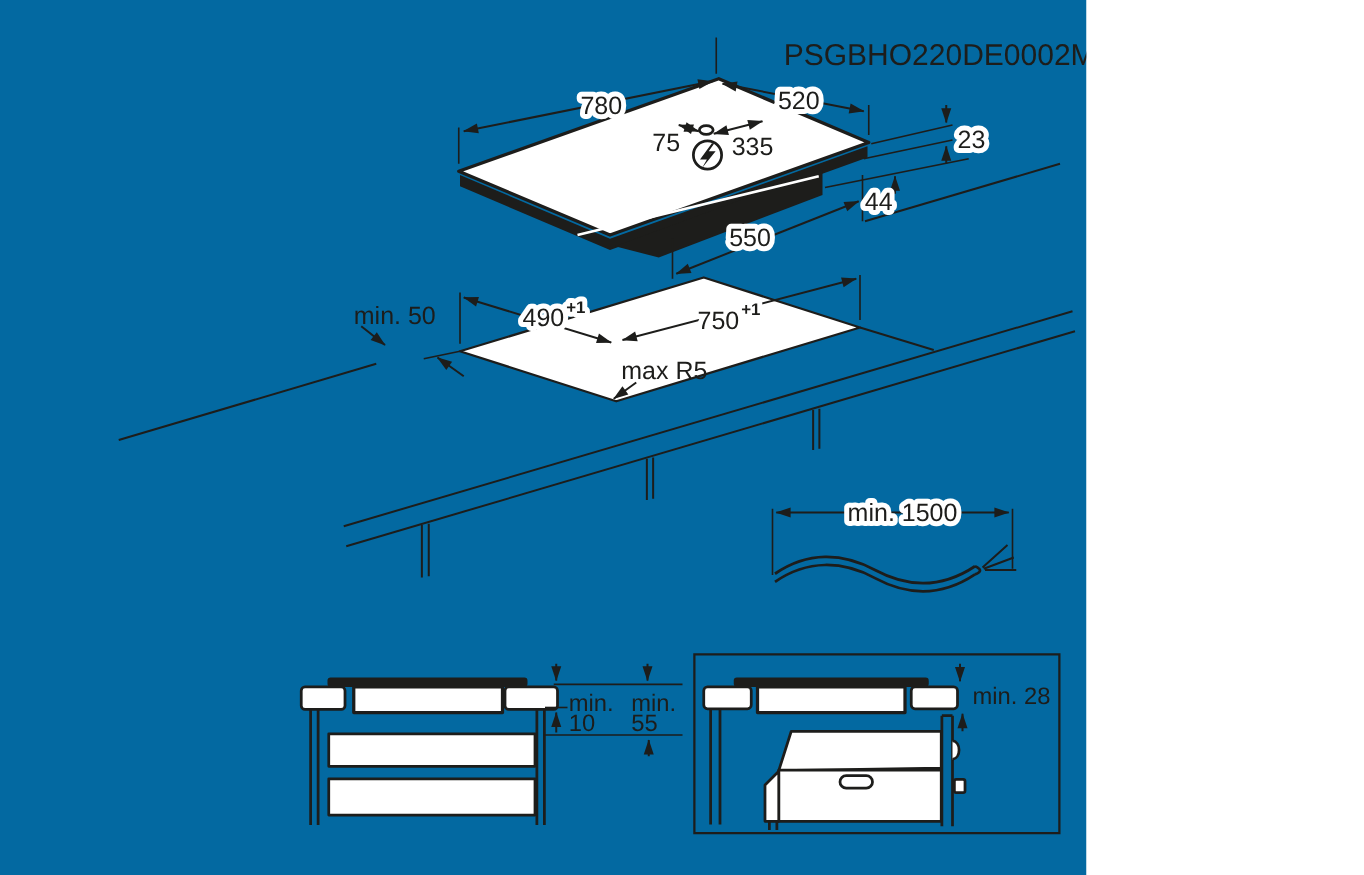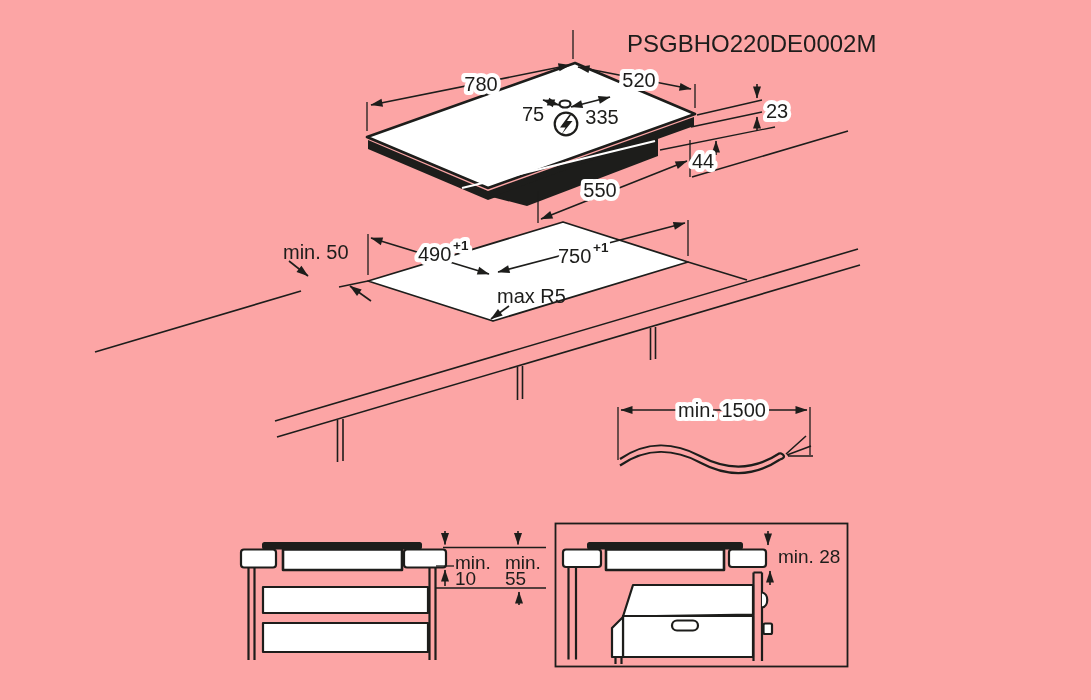--- a/index.html
+++ b/index.html
@@ -1,16 +1,16 @@
 <!DOCTYPE html>
 <html><head>
 <meta charset="utf-8">
 <style>
   html,body{margin:0;padding:0;background:#fff;}
-  .canvas{position:relative;width:1091px;height:700px;background:#fca5a5;overflow:hidden;
+  .canvas{position:relative;width:869px;height:700px;background:#0369a1;overflow:hidden;
           font-family:"Liberation Sans",sans-serif;}
   svg text{font-family:"Liberation Sans",sans-serif;fill:#1d1d1b;}
   .t24{font-size:24px;}
   .t20{font-size:20px;}
   .t19{font-size:19px;}
   .t13{font-size:13.5px;font-weight:bold;}
   .halo{paint-order:stroke fill;stroke:#ffffff;stroke-width:8px;stroke-linejoin:round;}
   .ln{stroke:#1d1d1b;stroke-width:1.6;fill:none;}
   .ln-thin{stroke:#1d1d1b;stroke-width:1.3;fill:none;}
   .ln-bold{stroke:#1d1d1b;stroke-width:2.2;fill:none;}

